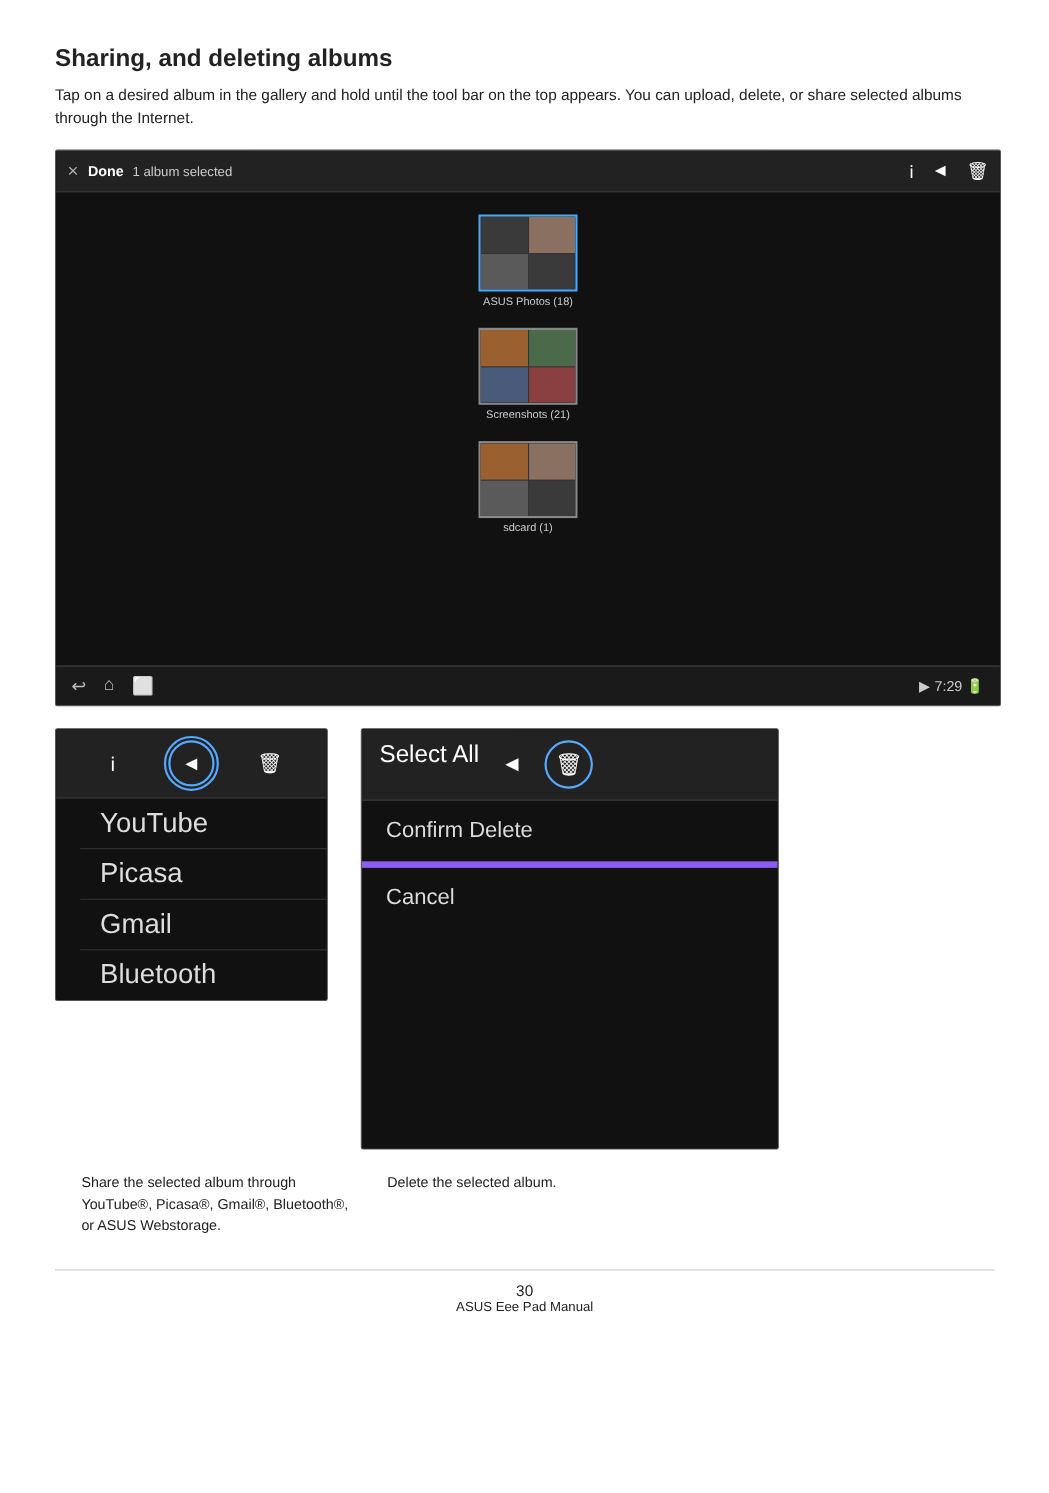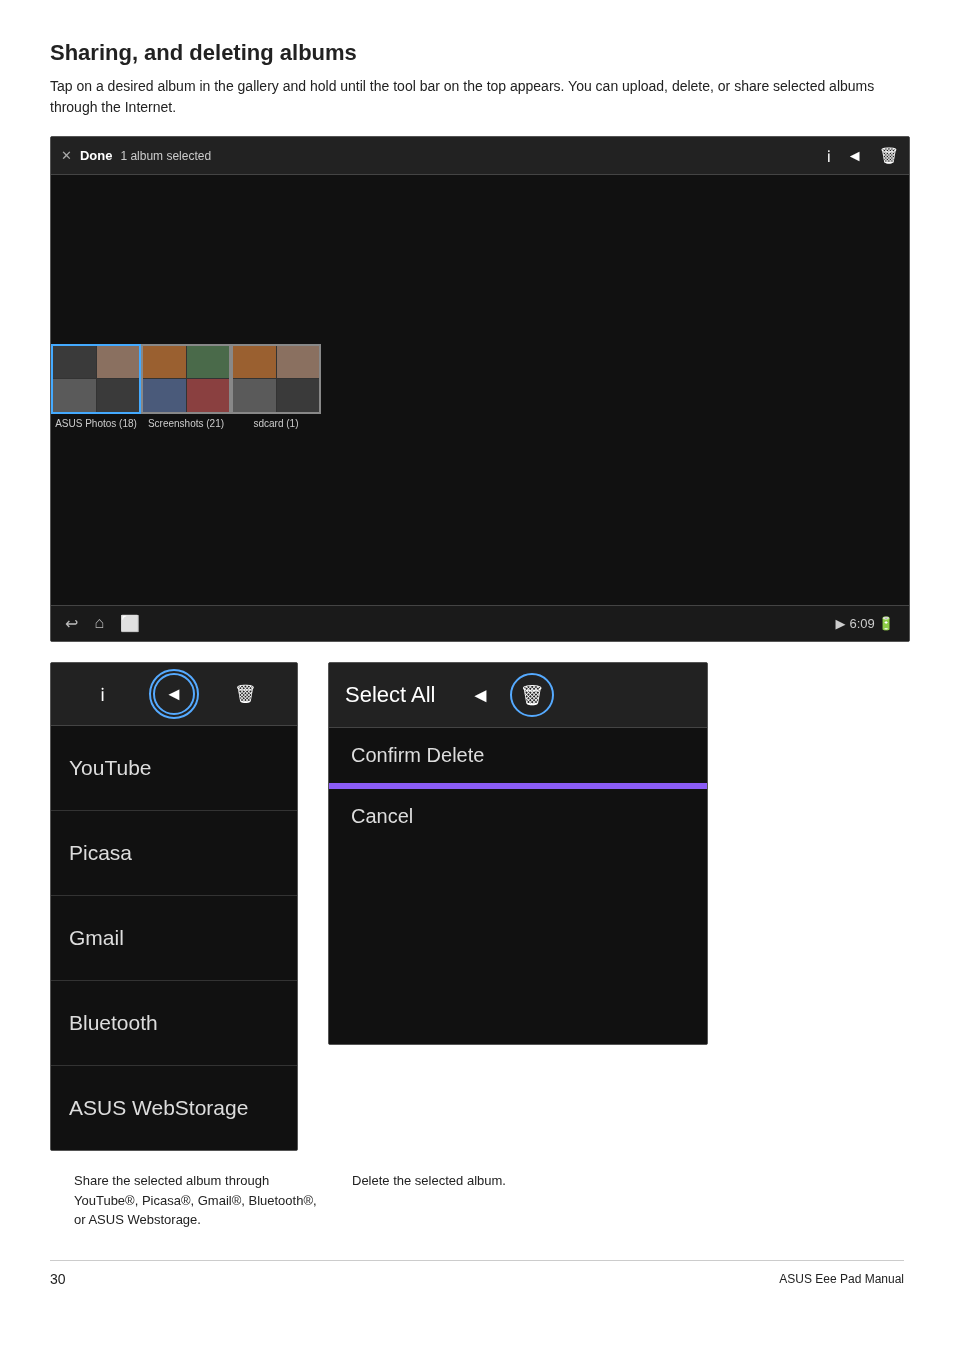--- a/index.html
+++ b/index.html
@@ -75,21 +75,21 @@
       align-items: center;
     }
 
     .toolbar-icon {
       color: #fff;
       font-size: 16px;
     }
 
     .gallery-content {
       display: flex;
-      flex-direction: row;
+      flex-direction: column;
       align-items: center;
       padding: 20px 0 10px 0;
       min-height: 430px;
       background: #111;
     }
 
     .album-item {
       display: flex;
       flex-direction: column;
       align-items: center;
@@ -202,45 +202,46 @@
 
     .share-icon-btn.active {
       border: 2px solid #5af;
     }
 
     .share-menu-items {
       background: #111;
     }
 
     .share-menu-item {
-      padding: 30px 18px;
+      padding: 8px 18px;
       color: #ddd;
-      font-size: 21px;
+      font-size: 25px;
       border-bottom: 1px solid #333;
       cursor: pointer;
+      margin-left: 22px;
     }
 
     .share-menu-item:last-child {
       border-bottom: none;
     }
 
     
     .delete-panel {
       width: 380px;
       background: #111;
       border: 1px solid #555;
       border-radius: 2px;
       overflow: hidden;
     }
 
     .delete-panel-toolbar {
       background: #222;
       display: flex;
-      align-items: center;
-      gap: 15px;
+      align-items: flex-start;
+      gap: 0;
       border-bottom: 1px solid #444;
       padding: 10px 16px;
     }
 
     .select-all-btn {
       color: #fff;
       font-size: 22px;
       font-weight: 400;
       margin-right: 20px;
     }
@@ -311,20 +312,21 @@
     }
 
     
     .page-footer {
       display: flex;
       justify-content: space-between;
       align-items: center;
       border-top: 1px solid #ccc;
       padding-top: 10px;
       margin-top: 10px;
+      flex-direction: column;
     }
 
     .footer-page-num {
       font-size: 14px;
       color: #222;
     }
 
     .footer-brand {
       font-size: 12px;
       color: #222;
@@ -404,21 +406,21 @@
   </div>
 
   <div class="gallery-bottom-bar">
     <div class="bottom-left-icons">
       <span>↩</span>
       <span>⌂</span>
       <span>⬜</span>
     </div>
     <div class="bottom-right-time">
       <span>▶</span>
-      <span>6:09</span>
+      <span>7:29</span>
       <span>🔋</span>
     </div>
   </div>
 </div>
 
 <div class="panels-row">
 
   <div class="share-panel">
     <div class="share-panel-toolbar">
       <div class="share-icon-btn">
@@ -430,21 +432,20 @@
       </div>
       <div class="share-icon-btn">
         <span>🗑</span>
       </div>
     </div>
     <div class="share-menu-items">
       <div class="share-menu-item">YouTube</div>
       <div class="share-menu-item">Picasa</div>
       <div class="share-menu-item">Gmail</div>
       <div class="share-menu-item">Bluetooth</div>
-      <div class="share-menu-item">ASUS WebStorage</div>
     </div>
   </div>
 
   <div class="delete-panel">
     <div class="delete-panel-toolbar">
       <span class="select-all-btn">Select All</span>
       <div class="delete-toolbar-icons">
         <span class="delete-toolbar-icon">◄</span>
         <span class="delete-toolbar-icon active" style="position:relative; display:inline-flex; align-items:center; justify-content:center; width:44px; height:44px; border-radius:50%; border:2px solid #5af;">🗑</span>
       </div>

